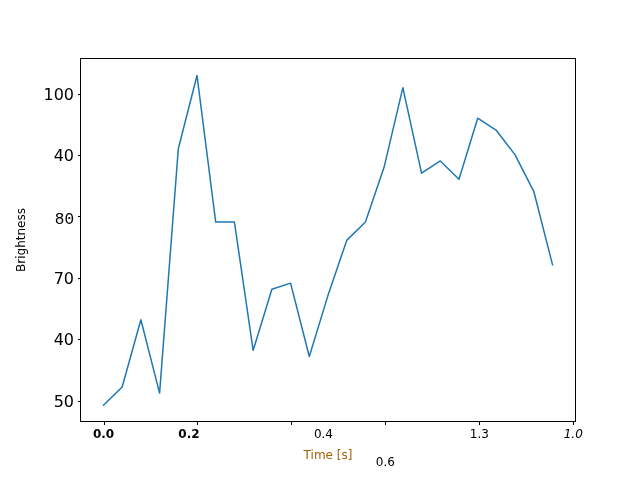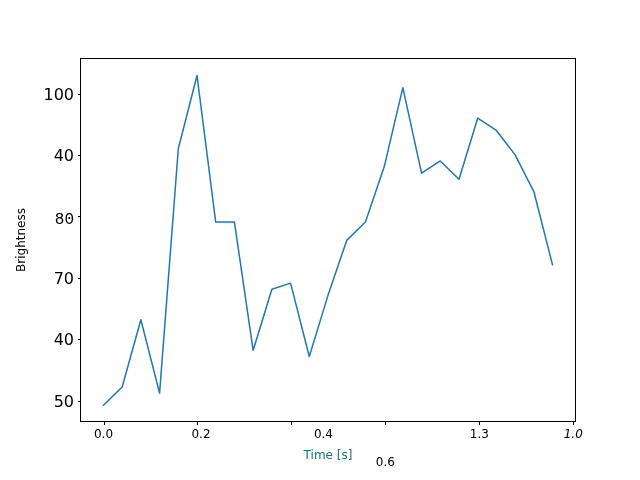--- a/index.html
+++ b/index.html
@@ -81,21 +81,21 @@
     color: #000000;
     white-space: nowrap;
   }
   #xlabel {
     position: absolute;
     left: 80px;
     width: 496px;
     top: 448px;
     text-align: center;
     font-size: 12px;
-    color: #0f766e;
+    color: #a16207;
   }
   #ylabel {
     position: absolute;
     left: 14px;
     top: 57.6px;
     height: 364.8px;
     width: 14px;
     display: flex;
     align-items: center;
     justify-content: center;
@@ -128,23 +128,23 @@
       <div class="ytick-label" style="top: 280.663px;">40</div>
       <div class="tick-mark ytick-mark" style="top: 219.248px;"></div>
       <div class="ytick-label" style="top: 219.248px;">70</div>
       <div class="tick-mark ytick-mark" style="top: 157.834px;"></div>
       <div class="ytick-label" style="top: 161px; font-family: Liberation Mono, monospace;">80</div>
       <div class="tick-mark ytick-mark" style="top: 96.4202px;"></div>
       <div class="ytick-label" style="top: 96.4202px;">40</div>
       <div class="tick-mark ytick-mark" style="top: 35.0061px;"></div>
       <div class="ytick-label" style="top: 35.0061px;">100</div>
       <div class="tick-mark xtick-mark" style="left: 22.5455px;"></div>
-      <div class="xtick-label" style="left: 22.5455px;">0.0</div>
+      <div class="xtick-label" style="left: 22.5455px; font-weight: bold;">0.0</div>
       <div class="tick-mark xtick-mark" style="left: 116.485px;"></div>
-      <div class="xtick-label" style="left: 120px;">0.2</div>
+      <div class="xtick-label" style="left: 108px; font-weight: bold;">0.2</div>
       <div class="tick-mark xtick-mark" style="left: 210.424px;"></div>
       <div class="xtick-label" style="left: 210.424px; margin-left: 32px;">0.4</div>
       <div class="tick-mark xtick-mark" style="left: 304.364px;"></div>
       <div class="xtick-label" style="left: 304.364px; margin-top: 34px;">0.6</div>
       <div class="tick-mark xtick-mark" style="left: 398.303px;"></div>
       <div class="xtick-label" style="left: 398.303px;">1.3</div>
       <div class="tick-mark xtick-mark" style="left: 492.242px;"></div>
       <div class="xtick-label" style="left: 492.242px; font-style: italic;">1.0</div>
     </div>
 

